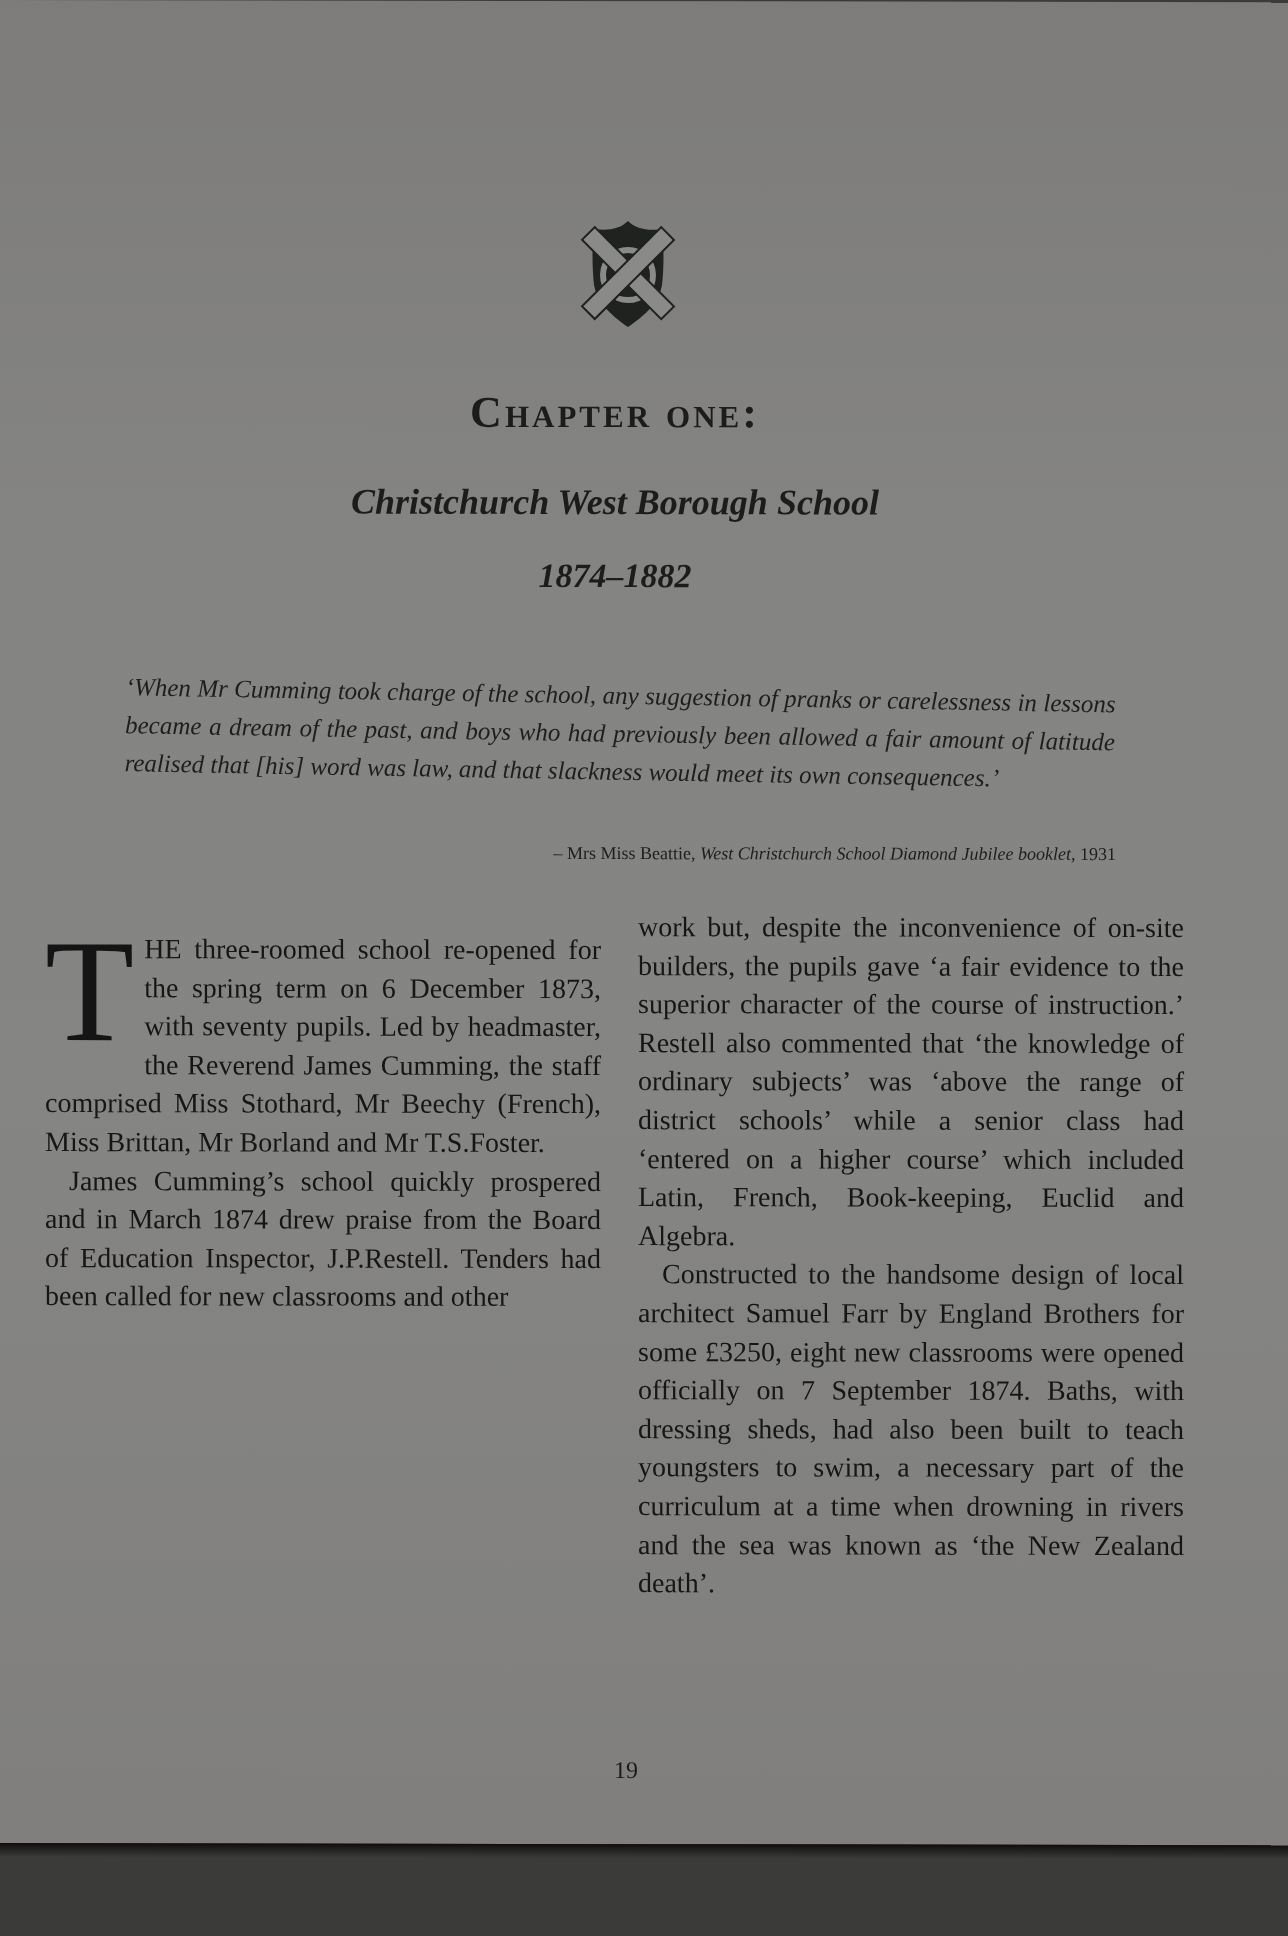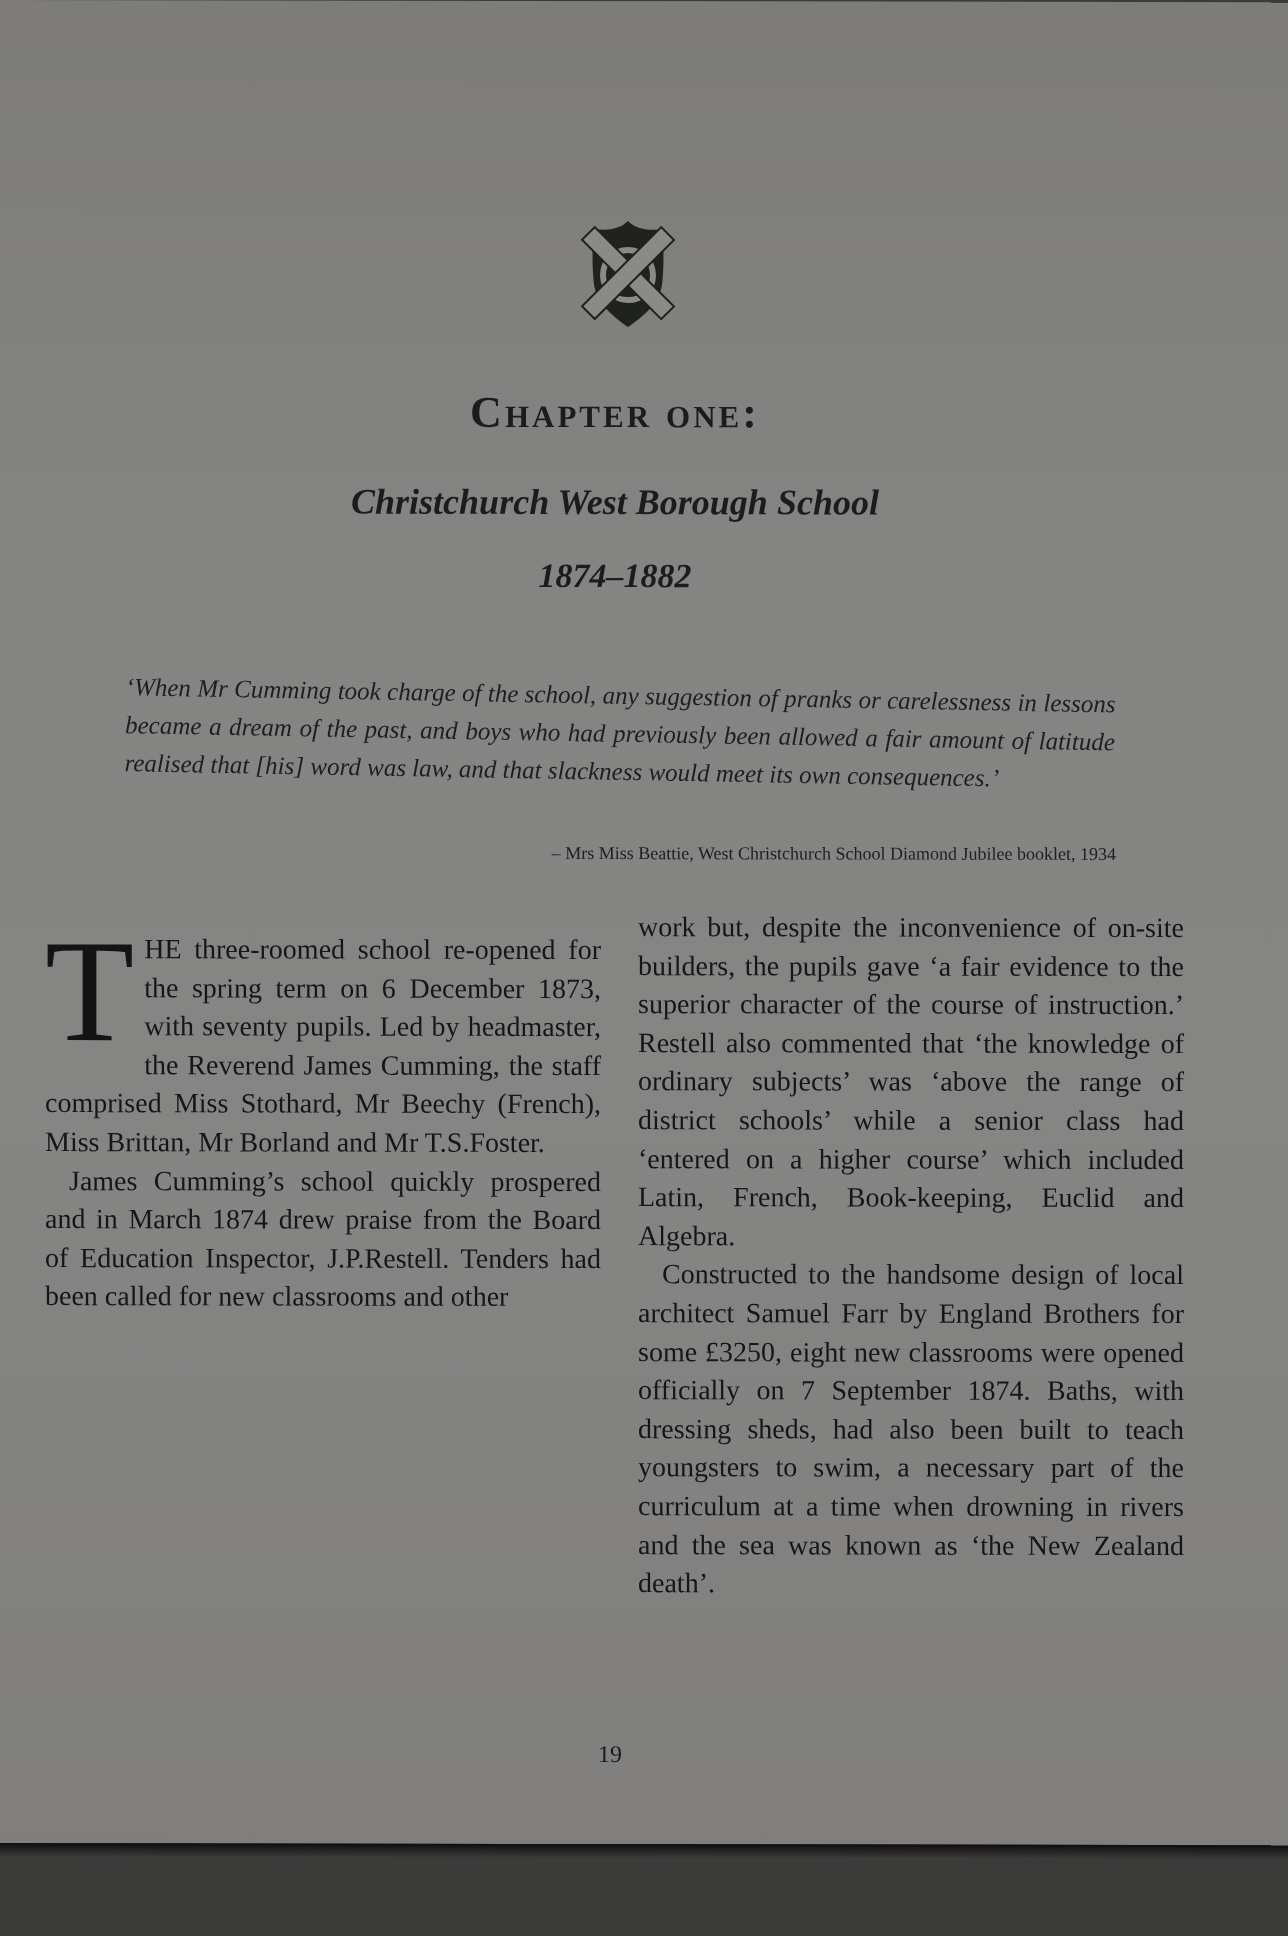--- a/index.html
+++ b/index.html
@@ -93,21 +93,21 @@
     .attribution {
       position: absolute;
       left: 330px;
       top: 842px;
       width: 786px;
       text-align: right;
       font-size: 18px;
       color: #1e1e1e;
       margin: 0;
     }
-    .attribution .ital { }
+    .attribution .ital { font-style: italic; }
     .column {
       position: absolute;
       top: 930px;
       width: 556px;
       font-size: 28px;
       line-height: 38.6px;
       text-align: justify;
       color: #161616;
     }
     .column p {
@@ -135,21 +135,21 @@
       margin: 6px 10px 0 0;
       color: #141414;
       font-family: "Liberation Serif", serif;
     }
     .page-number {
       position: absolute;
       left: 598px;
       top: 1740px;
       font-size: 24px;
       color: #1a1a1a;
-      margin: 0;
+      margin: 16px;
     }
   </style>
 </head>
 <body>
 
 <div class="page">
 
   <svg class="crest" viewBox="0 0 100 116" xmlns="http://www.w3.org/2000/svg">
 
     <path d="M50 6 C42 14 30 16 16 14 C14 30 14 52 16 70 C20 90 36 102 50 112 C64 102 80 90 84 70 C86 52 86 30 84 14 C70 16 58 14 50 6 Z" fill="#1f221f"></path>
@@ -160,21 +160,21 @@
       <rect x="-8" y="-9" width="112" height="18" transform="translate(50 58) rotate(45) translate(-48 0)"></rect>
       <rect x="-8" y="-9" width="112" height="18" transform="translate(50 58) rotate(-45) translate(-48 0)"></rect>
     </g>
   </svg>
 
   <h1 class="chapter-title">Chapter one:</h1>
   <h2 class="chapter-subtitle">Christchurch West Borough School</h2>
   <h3 class="chapter-years">1874–1882</h3>
 
   <p class="epigraph">‘When Mr Cumming took charge of the school, any suggestion of pranks or carelessness in lessons became a dream of the past, and boys who had previously been allowed a fair amount of latitude realised that [his] word was law, and that slackness would meet its own consequences.’</p>
-  <p class="attribution"><span>– Mrs Miss Beattie, </span><span class="ital">West Christchurch School Diamond Jubilee booklet</span><span>, 1934</span></p>
+  <p class="attribution"><span>– Mrs Miss Beattie, </span><span class="ital">West Christchurch School Diamond Jubilee booklet</span><span>, 1931</span></p>
 
   <div class="column col-left">
     <p><span class="drop-cap">T</span><span>HE three-roomed school re-opened for the spring term on 6 December 1873, with seventy pupils. Led by headmaster, the Reverend James Cumming, the staff comprised Miss Stothard, Mr Beechy (French), Miss Brittan, Mr Borland and Mr T.S.Foster.</span></p>
     <p>James Cumming’s school quickly prospered and in March 1874 drew praise from the Board of Education Inspector, J.P.Restell. Tenders had been called for new classrooms and other</p>
   </div>
 
   <div class="column col-right">
     <p class="cont">work but, despite the inconvenience of on-site builders, the pupils gave ‘a fair evidence to the superior character of the course of instruction.’ Restell also commented that ‘the knowledge of ordinary subjects’ was ‘above the range of district schools’ while a senior class had ‘entered on a higher course’ which included Latin, French, Book-keeping, Euclid and Algebra.</p>
     <p>Constructed to the handsome design of local architect Samuel Farr by England Brothers for some £3250, eight new classrooms were opened officially on 7 September 1874. Baths, with dressing sheds, had also been built to teach youngsters to swim, a necessary part of the curriculum at a time when drowning in rivers and the sea was known as ‘the New Zealand death’.</p>
   </div>

